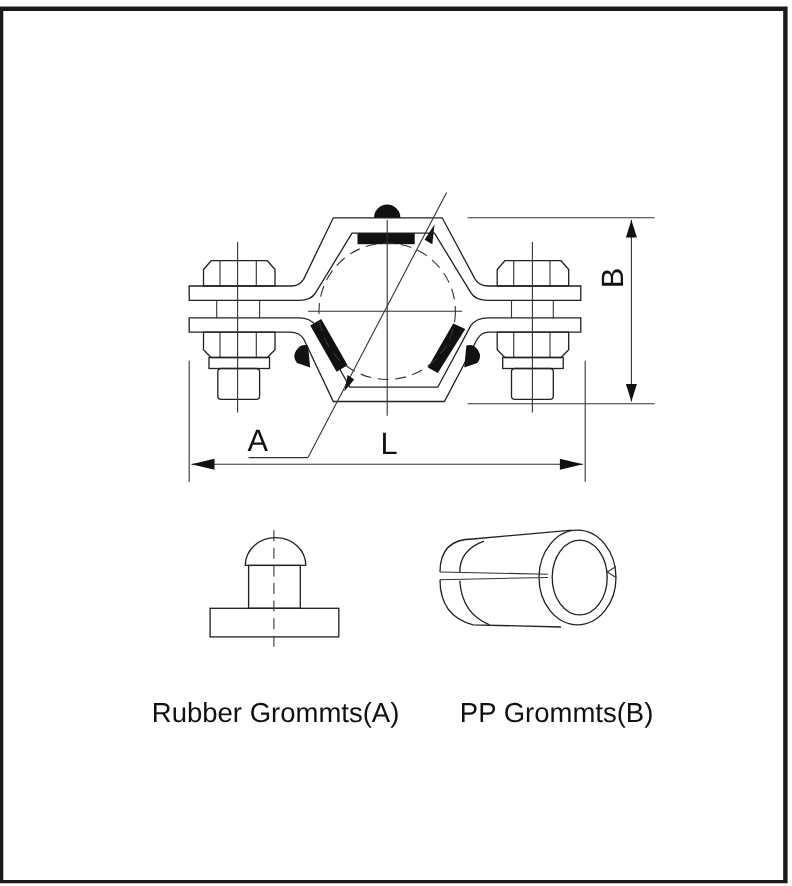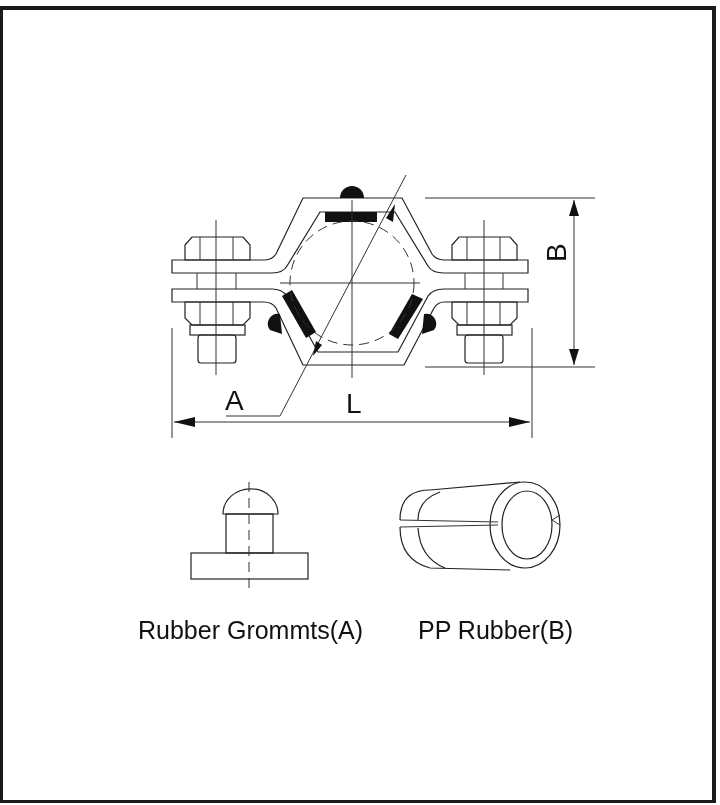--- a/index.html
+++ b/index.html
@@ -5,21 +5,21 @@
   html,body{margin:0;padding:0;background:#fff;}
   body{width:720px;height:805px;position:relative;overflow:hidden;font-family:"Liberation Sans",sans-serif;}
   .frame{position:absolute;left:0;top:6px;width:716px;height:797px;box-sizing:border-box;border-top:4px solid #1a1a1a;border-left:3px solid #1a1a1a;border-right:4px solid #1a1a1a;border-bottom:3px solid #1a1a1a;background:#fff;}
   svg{position:absolute;left:0;top:0;}
   .ln{fill:none;stroke:#222;stroke-width:1.2;}
   .thin{fill:none;stroke:#333;stroke-width:1;}
   .dash{fill:none;stroke:#333;stroke-width:1;stroke-dasharray:10 6;}
   .blk{fill:#111;stroke:none;}
   .lbl{position:absolute;color:#111;}
   .dim{font-size:28px;}
-  .cap{font-size:25px;top:616px;}
+  .cap{font-size:25px;top:634px;}
 </style>
 </head>
 <body>
 
 <div class="frame"></div>
 
 <svg width="720" height="805" viewBox="0 0 720 805">
 
   <g>
     <path class="ln" d="M172 260 L265 260 Q272 260 276 254 L303 198 L402 198 L432 254 Q436 260 444 260 L528 260 L528 273 L444 273 Q432 273 428 266 L395 212 L320 212 L287 266 Q283 273 272 273 L172 273 Z"></path>
@@ -102,13 +102,13 @@
     <line class="thin" x1="400" y1="520" x2="498" y2="522"></line>
     <line class="thin" x1="400" y1="527" x2="498" y2="525"></line>
     <path class="thin" d="M560 515 L552 520 L560 525"></path>
   </g>
 </svg>
 
 <div class="lbl dim" style="left:225px;top:385px;">A</div>
 <div class="lbl dim" style="left:346px;top:388px;">L</div>
 <div class="lbl dim" style="left:541px;top:262px;transform:rotate(-90deg);transform-origin:left top;">B</div>
 <div class="lbl cap" style="left:138px;">Rubber Grommts(A)</div>
-<div class="lbl cap" style="left:418px;">PP Rubber(B)</div>
+<div class="lbl cap" style="left:418px;">PP Grommts(B)</div>
 
 </body></html>

